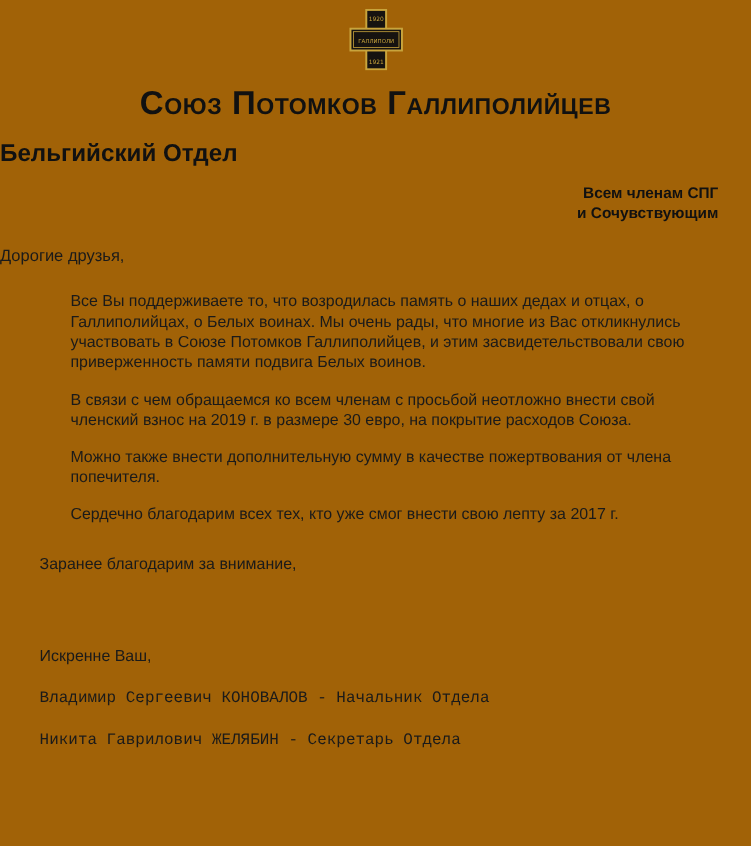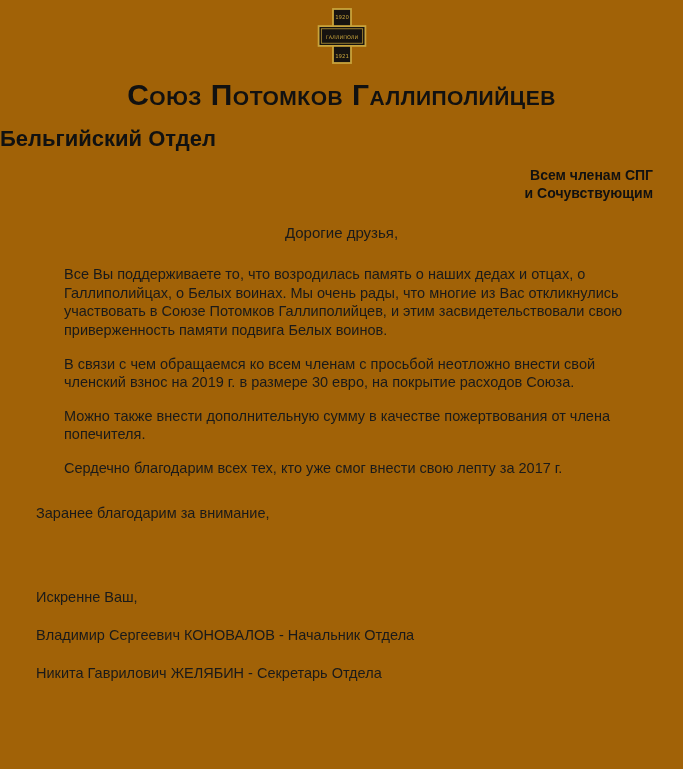--- a/index.html
+++ b/index.html
@@ -43,21 +43,21 @@
     margin: 14px 30px 0 0;
     text-align: right;
     font-size: 14px;
     font-weight: bold;
     line-height: 1.3;
     color: #111111;
     padding-left: 36px;
   }
   .salutation {
     margin: 22px 0 0 0;
-    text-align: center;
+    text-align: left;
     font-size: 15px;
   }
   .letter-body {
     margin: 24px 40px 0 64px;
     font-size: 14.5px;
     line-height: 1.28;
   }
   .letter-body p {
     margin: 0 0 15px 0;
   }
@@ -66,20 +66,21 @@
     font-size: 14.5px;
   }
   .closing .thanks {
     margin: 0 0 0 0;
   }
   .closing .sincerely {
     margin-top: 68px;
   }
   .closing .signature {
     margin-top: 22px;
+    font-family: Liberation Mono, monospace;
   }
 </style>
 </head>
 <body>
 
 <div class="page">
 
   <div class="emblem">
     <svg viewBox="0 0 60 62" width="54" height="56" aria-hidden="true">
 

